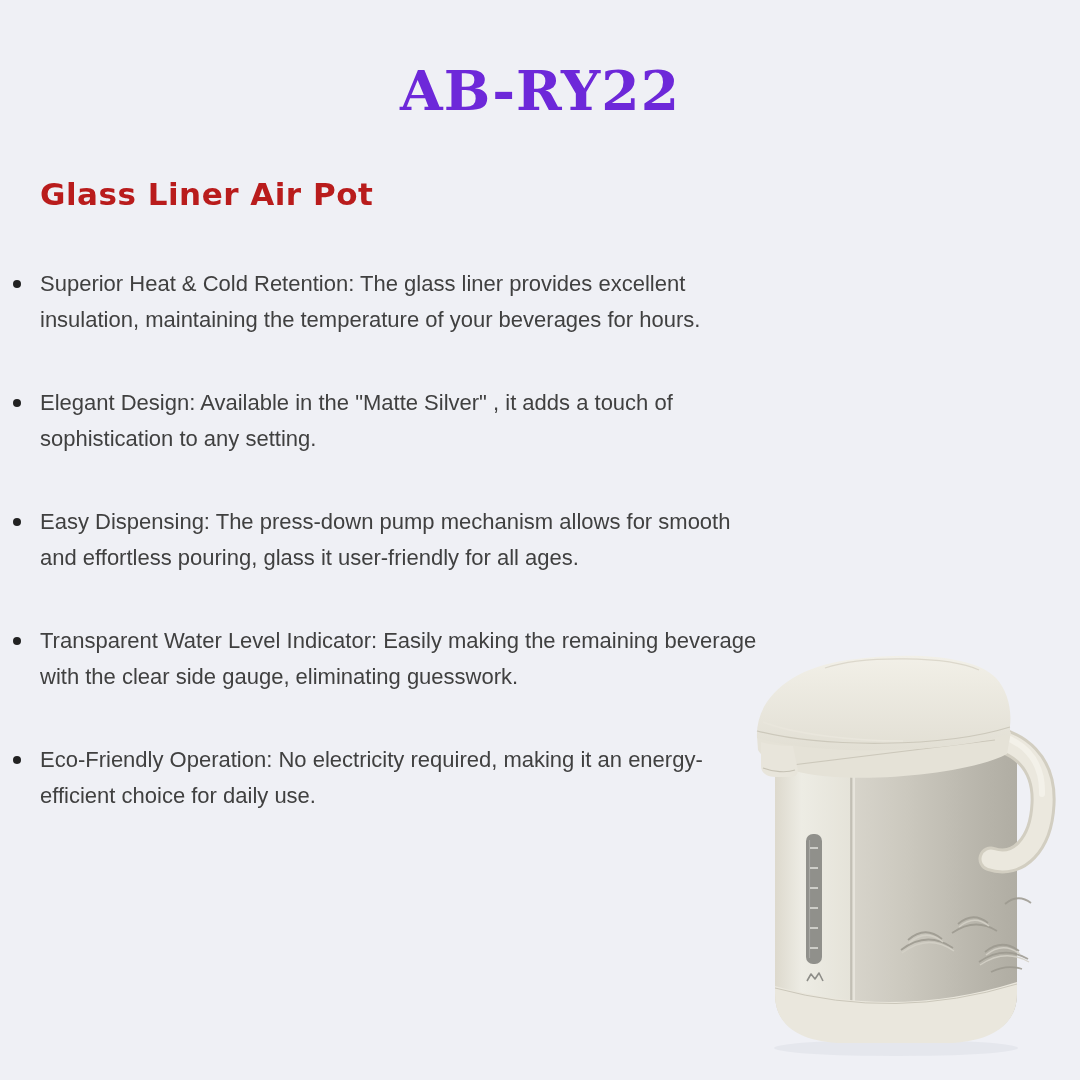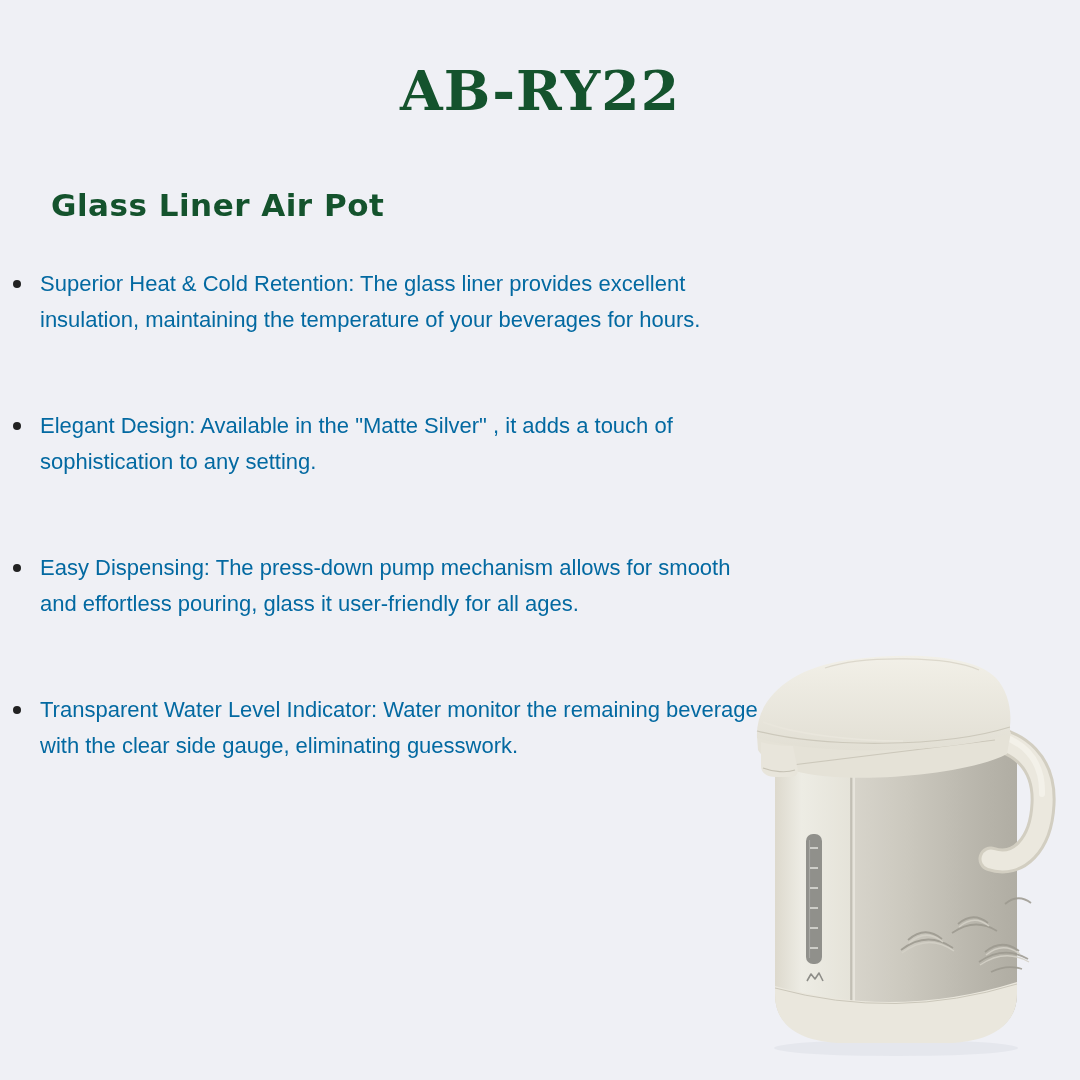--- a/index.html
+++ b/index.html
@@ -19,51 +19,51 @@
     position: absolute;
     top: 58px;
     left: 0;
     width: 100%;
     margin: 0;
     text-align: center;
     font-family: "DejaVu Serif", serif;
     font-weight: 700;
     font-size: 55px;
     letter-spacing: 1px;
-    color: #14532d;
+    color: #6d28d9;
   }
   .subtitle {
     position: absolute;
     top: 172px;
     left: 36px;
-    margin: 15px;
+    margin: 4px;
     font-family: "DejaVu Sans", sans-serif;
     font-weight: 700;
     font-size: 31px;
     letter-spacing: 0.5px;
-    color: #14532d;
+    color: #b91c1c;
   }
   .features {
     position: absolute;
     top: 266px;
     left: 12px;
     width: 760px;
     margin: 0;
     padding: 0;
     list-style: none;
     font-size: 22px;
     line-height: 36px;
-    color: #0369a1;
+    color: #404040;
   }
   .features li {
     position: relative;
     padding-left: 28px;
   }
   .features li + li {
-    margin-top: 70px;
+    margin-top: 47px;
   }
   .features li::before {
     content: "";
     position: absolute;
     left: 1px;
     top: 14px;
     width: 8px;
     height: 8px;
     border-radius: 50%;
     background: #222222;
@@ -83,21 +83,22 @@
 <div class="slide">
 
   <h1 class="title">AB-RY22</h1>
 
   <h2 class="subtitle">Glass Liner Air Pot</h2>
 
   <ul class="features">
     <li>Superior Heat &amp; Cold Retention: The glass liner provides excellent insulation, maintaining the temperature of your beverages for hours.</li>
     <li>Elegant Design: Available in the "Matte Silver" , it adds a touch of sophistication to any setting.</li>
     <li>Easy Dispensing: The press-down pump mechanism allows for smooth and effortless pouring, glass it user-friendly for all ages.</li>
-    <li>Transparent Water Level Indicator: Water monitor the remaining beverage with the clear side gauge, eliminating guesswork.</li>
+    <li>Transparent Water Level Indicator: Easily making the remaining beverage with the clear side gauge, eliminating guesswork.</li>
+    <li>Eco-Friendly Operation: No electricity required, making it an energy-efficient choice for daily use.</li>
   </ul>
 
   <div class="product">
     <svg viewBox="0 0 330 425" width="330" height="425" xmlns="http://www.w3.org/2000/svg">
       <defs>
         <linearGradient id="bodyG" x1="0" y1="0" x2="1" y2="0">
           <stop offset="0" stop-color="#e8e6dd"></stop>
           <stop offset="0.2" stop-color="#dedbd2"></stop>
           <stop offset="0.55" stop-color="#cbc8be"></stop>
           <stop offset="0.85" stop-color="#b8b5ab"></stop>

